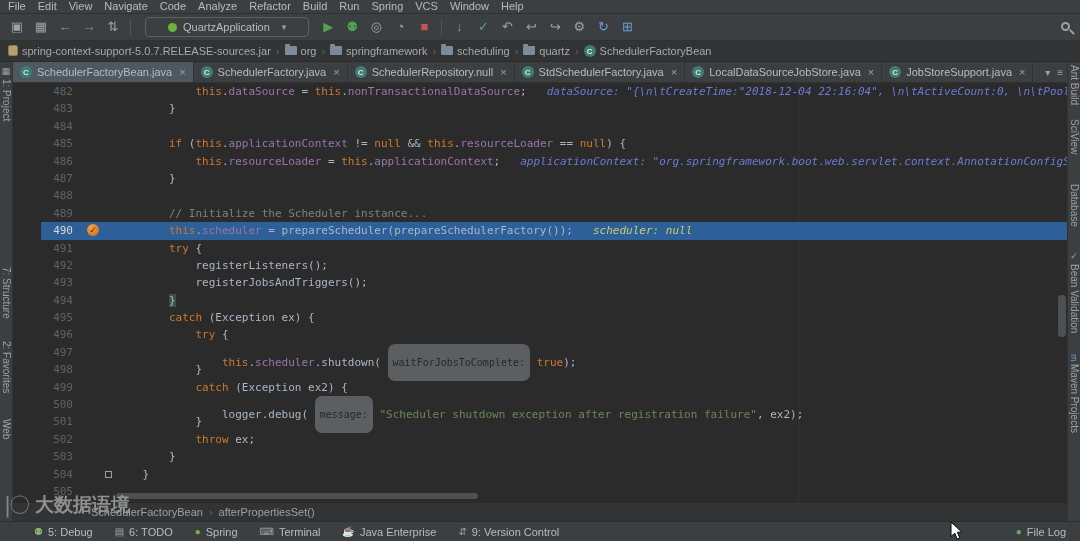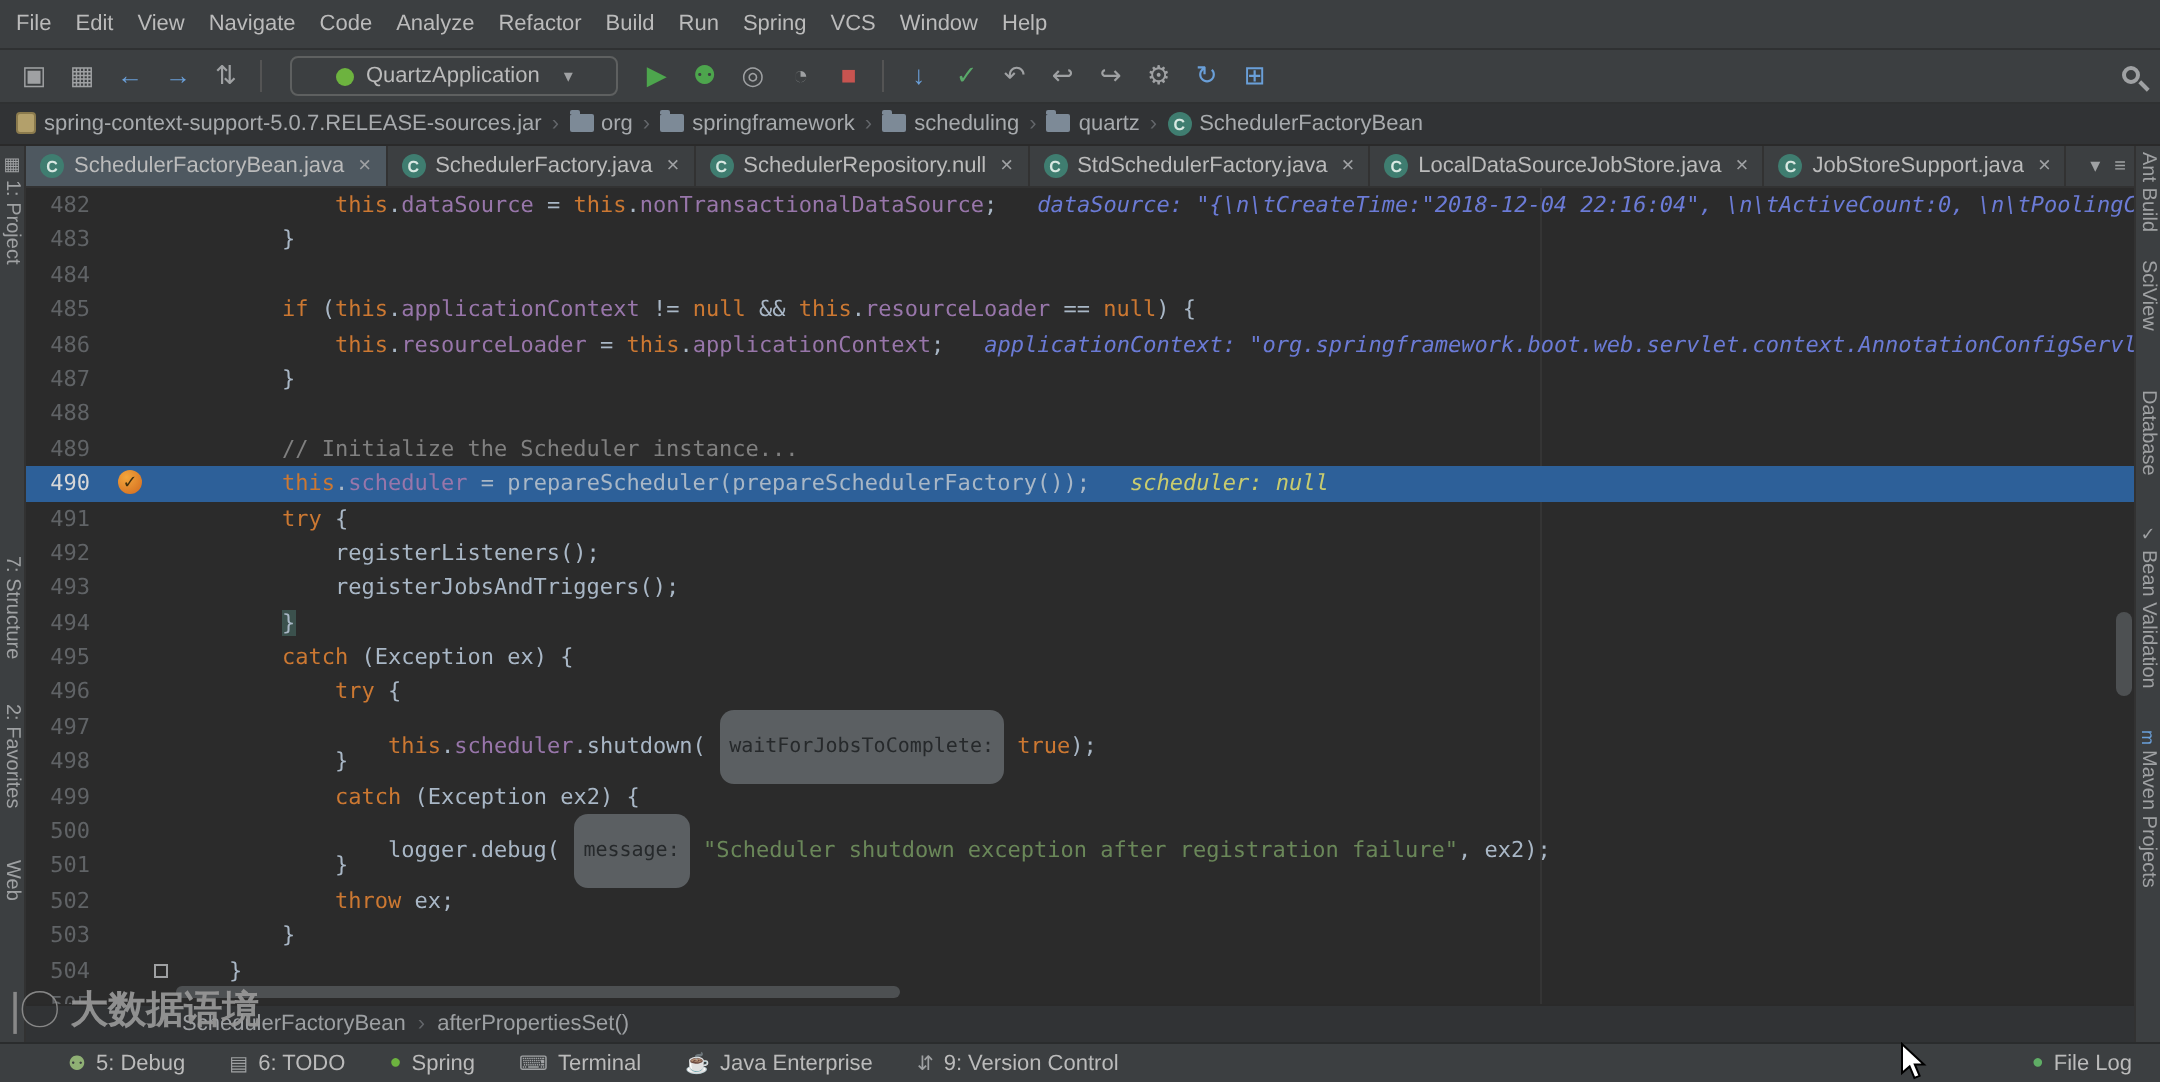--- a/index.html
+++ b/index.html
@@ -1,20 +1,20 @@
 <!DOCTYPE html>
 <html><head>
 <meta charset="utf-8">
 <style>
   *{margin:0;padding:0;box-sizing:border-box;}
   html,body{width:1080px;height:541px;overflow:hidden;background:#2b2b2b;}
   .window{position:relative;width:1080px;height:541px;font-family:"Liberation Sans",sans-serif;color:#bbbbbb;display:flex;flex-direction:column;overflow:hidden;background:#3c3f41;}
 
   
-  .menubar{height:25px;background:#3c3f41;display:flex;align-items:center;font-size:11px;line-height:13px;color:#bbbbbb;border-bottom:1px solid #2f3132;padding-left:2px;flex:none;}
+  .menubar{height:14px;background:#3c3f41;display:flex;align-items:center;font-size:11px;line-height:13px;color:#bbbbbb;border-bottom:1px solid #2f3132;padding-left:2px;flex:none;}
   .menu-item{padding:0 6px;cursor:default;white-space:nowrap;}
 
   
   .toolbar{height:27px;background:#3c3f41;display:flex;align-items:center;border-bottom:1px solid #2f3132;padding:0 6px;position:relative;flex:none;}
   .tb-group{display:flex;align-items:center;gap:2px;}
   .tb-icon{width:22px;text-align:center;font-size:13px;line-height:24px;cursor:default;}
   .tb-sep{width:1px;height:16px;background:#545454;margin:0 6px;}
   .run-config{display:flex;align-items:center;background:#3c3f41;border:1px solid #5e6060;border-radius:4px;height:20px;padding:0 22px;margin:0 8px;font-size:11px;color:#bbbbbb;white-space:nowrap;}
   .rc-dot{width:9px;height:9px;border-radius:50%;background:#6db33f;display:inline-block;margin-right:6px;}
   .rc-arrow{font-size:9px;color:#9fa1a3;margin-left:12px;}
@@ -51,21 +51,21 @@
   .editor-col{flex:1;display:flex;flex-direction:column;min-width:0;background:#2b2b2b;}
 
   
   .tabbar{height:21px;background:#3c3f41;display:flex;align-items:stretch;font-size:11px;position:relative;border-bottom:1px solid #323232;flex:none;white-space:nowrap;}
   .tab{display:inline-flex;align-items:center;gap:5px;padding:0 7px;border-right:1px solid #323232;color:#bbbbbb;cursor:default;}
   .tab.active{background:#4e5860;}
   .tab-close{color:#9fa1a3;font-size:11px;margin-left:2px;}
   .tab-extra{position:absolute;right:4px;top:0;height:100%;display:flex;align-items:center;gap:7px;color:#9fa1a3;font-size:10px;background:#3c3f41;padding-left:6px;}
 
   
-  .editor{flex:1;position:relative;overflow:hidden;font-family:"DejaVu Sans Mono",monospace;font-size:11px;background:#2b2b2b;}
+  .editor{flex:1;position:relative;overflow:hidden;font-family:"DejaVu Sans Mono",monospace;font-size:11px;background:#2b2b2b;margin-left:28px;}
   .margin-guide{position:absolute;left:757px;top:0;bottom:0;width:1px;background:#353535;}
   .code-area{position:absolute;left:0;top:0;right:0;}
   .line{display:flex;height:17.4px;line-height:17.4px;white-space:pre;}
   .line.hl{background:#2d6099;}
   .line.hl .lno{color:#d8d8d8;}
   .gut{flex:none;width:75px;display:flex;color:#606366;}
   .lno{display:inline-block;width:32px;text-align:right;}
   .gslot{flex:1;position:relative;}
   .bp{position:absolute;left:14px;top:2px;width:12px;height:12px;border-radius:50%;background:radial-gradient(circle at 35% 30%,#f2a63c,#d2691e);color:#40300e;font-size:9px;line-height:12px;text-align:center;font-family:"Liberation Sans",sans-serif;}
   .foldsq{position:absolute;right:4px;top:5px;width:7px;height:7px;border:1px solid #9fa1a3;background:#2b2b2b;}

